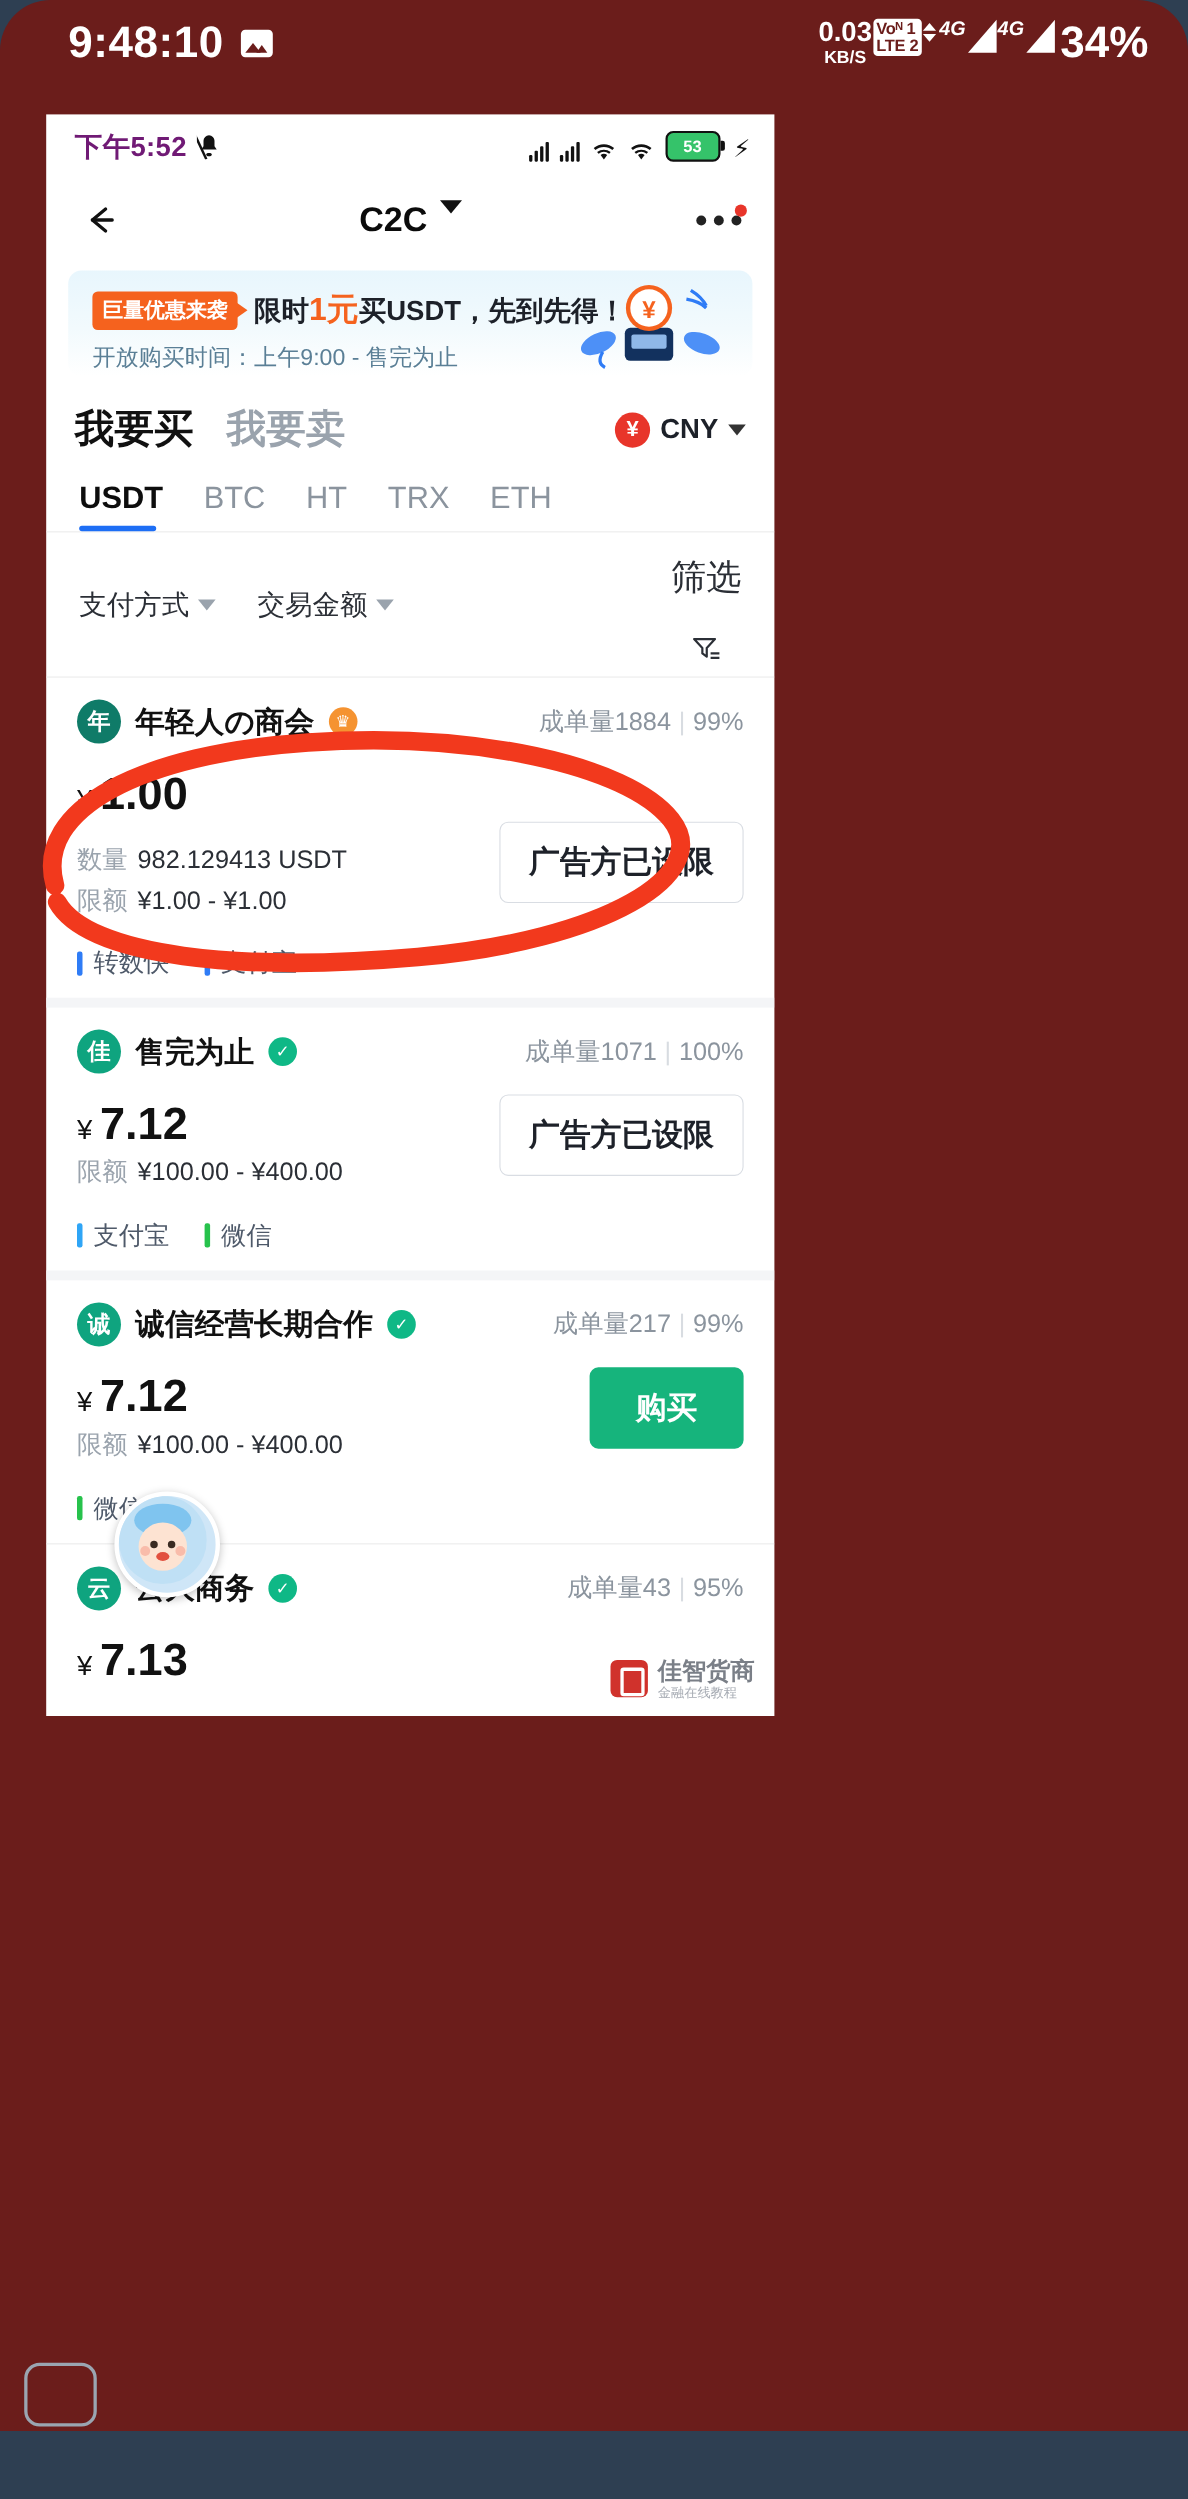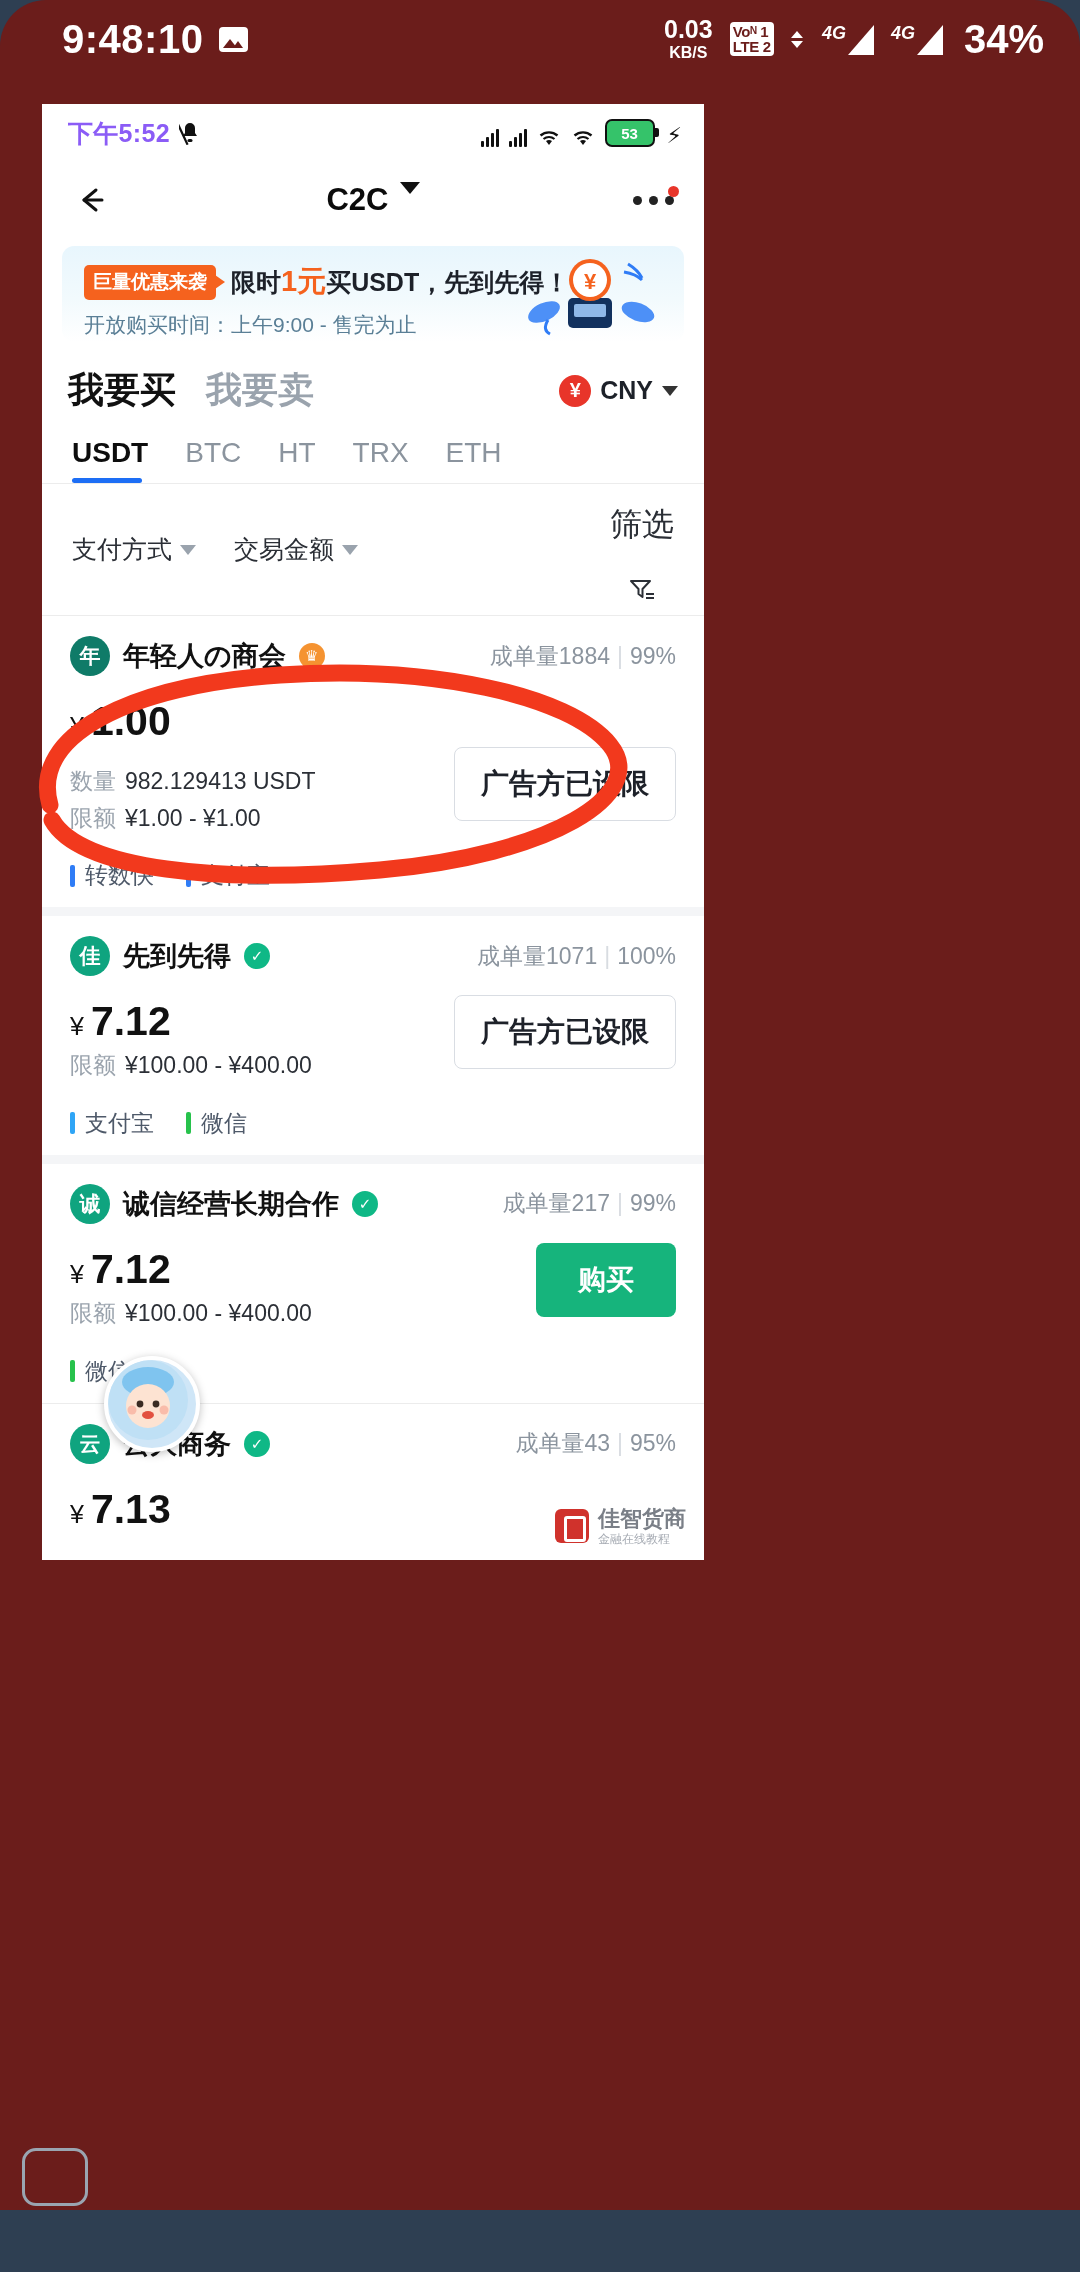--- a/index.html
+++ b/index.html
@@ -15,42 +15,42 @@
     background:#6b1d1b;border-radius:46px 46px 0 0;}
   #host-statusbar{position:absolute;left:0;top:0;width:1080px;height:78px;
     display:flex;align-items:center;color:#fff;}
   #host-statusbar .left{display:flex;align-items:center;gap:16px;margin-left:62px;}
   #host-clock{font-size:40px;font-weight:600;letter-spacing:.5px;}
   .img-ico{width:29px;height:25px;background:#fff;border-radius:4px;position:relative;}
   .img-ico:after{content:"";position:absolute;left:4px;bottom:4px;width:0;height:0;
     border-left:7px solid transparent;border-right:7px solid transparent;border-bottom:9px solid #6b1d1b;}
   .img-ico:before{content:"";position:absolute;right:5px;bottom:4px;width:0;height:0;
     border-left:5px solid transparent;border-right:5px solid transparent;border-bottom:7px solid #6b1d1b;}
-  #host-statusbar .right{margin-left:auto;margin-right:36px;display:flex;align-items:center;gap:17px;}
+  #host-statusbar .right{margin-left:auto;margin-right:36px;display:flex;align-items:flex-start;gap:1px;}
   .kbs{display:flex;flex-direction:column;align-items:center;line-height:1;}
   .kbs .n{font-size:25px;font-weight:600;}
   .kbs .u{font-size:16px;font-weight:600;margin-top:3px;}
   .volte{display:flex;flex-direction:column;justify-content:center;background:#fff;color:#6b1d1b;
     border-radius:4px;padding:2px 3px;line-height:1;}
   .volte span{font-size:15px;font-weight:700;letter-spacing:-.3px;}
   .updown{width:14px;height:26px;display:flex;flex-direction:column;justify-content:center;gap:3px;}
   .updown i{display:block;width:0;height:0;border-left:6px solid transparent;border-right:6px solid transparent;}
   .updown i.u{border-bottom:7px solid #fff;}
   .updown i.d{border-top:7px solid #fff;}
   .sig{display:flex;align-items:flex-end;gap:2px;}
   .sig .lbl{font-size:18px;font-weight:700;line-height:1;margin-bottom:13px;font-style:italic;}
   .sig .tri{width:0;height:0;border-left:26px solid transparent;border-bottom:30px solid #fff;}
   #host-battery{font-size:40px;font-weight:600;margin-left:4px;}
 
   
   #app-card{position:absolute;left:42px;top:104px;width:662px;height:1456px;
     background:#fff;overflow:hidden;}
   
   .app-status{height:58px;display:flex;align-items:center;padding:0 22px 0 26px;}
-  .app-status .t{font-size:25px;font-weight:600;color:#8b5cf6;letter-spacing:.3px;}
+  .app-status .t{font-size:25px;font-weight:600;color:#701a75;letter-spacing:.3px;}
   .bell-mute{width:22px;height:24px;margin-left:9px;position:relative;}
   .bell-mute svg{display:block;}
   .app-status .icons{margin-left:auto;display:flex;align-items:flex-end;gap:10px;}
   .bars{display:flex;align-items:flex-end;gap:2px;height:20px;}
   .bars i{width:3px;background:#111;border-radius:1px;}
   .bars i:nth-child(1){height:6px}.bars i:nth-child(2){height:10px}
   .bars i:nth-child(3){height:14px}.bars i:nth-child(4){height:18px}
   .wifi{width:24px;height:19px;position:relative;}
   .batt{width:46px;height:24px;border:2px solid #111;border-radius:7px;position:relative;
     display:flex;align-items:center;justify-content:center;background:#35c36a;}
@@ -345,21 +345,21 @@
           <i style="background:#2f7cf6"></i>
           <span>支付宝</span>
         </span>
     </div>
   </div>
   <div class="sep"></div>
 
   <div class="listing">
     <div class="merch">
       <span class="avatar" style="background:#0fa47f">佳</span>
-      <span class="mname">先到先得</span>
+      <span class="mname">售完为止</span>
       <span class="vbadge shield">✓</span>
       <span class="mstats"><span>成单量1071</span><span class="bar">|</span><span>100%</span></span>
     </div>
     <div class="price">
       <span class="sym">¥</span>
         <span>7.12</span>
     </div>
     <div class="meta" style="margin-top:4px">
       <span class="k">限额</span><span>¥100.00 - ¥400.00</span>
     </div>

